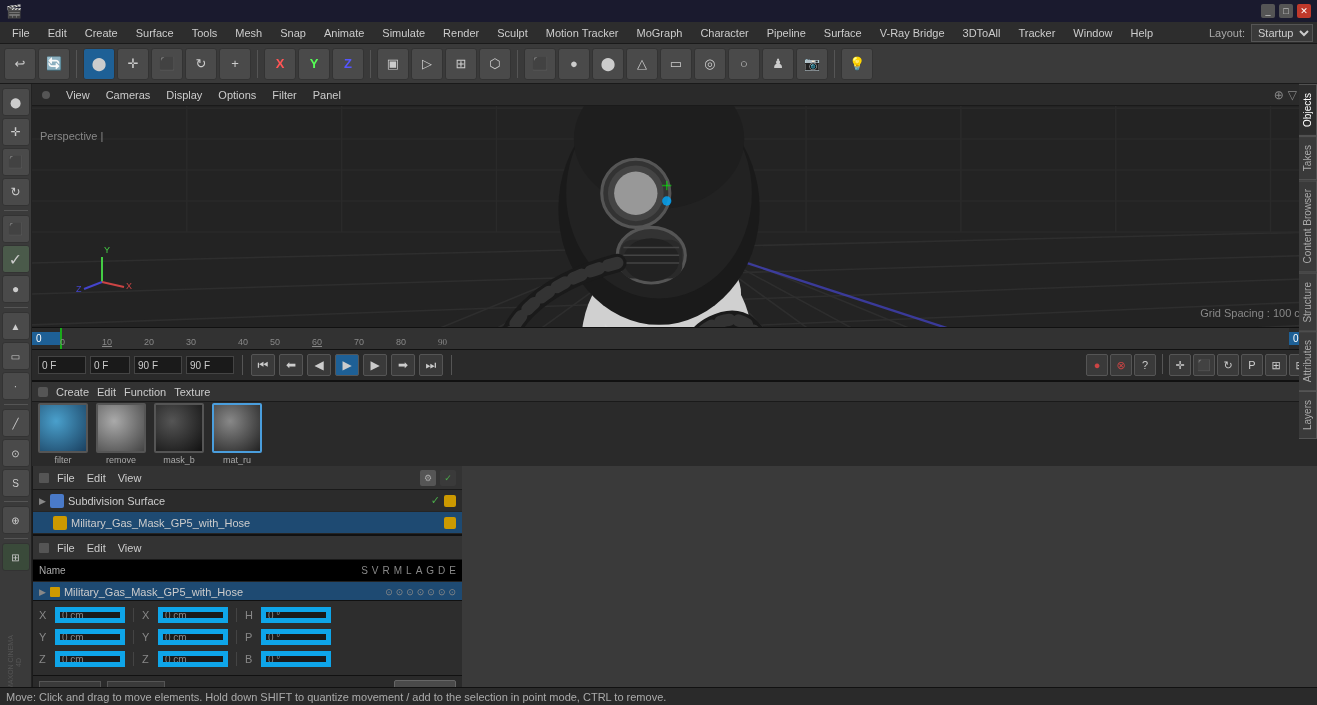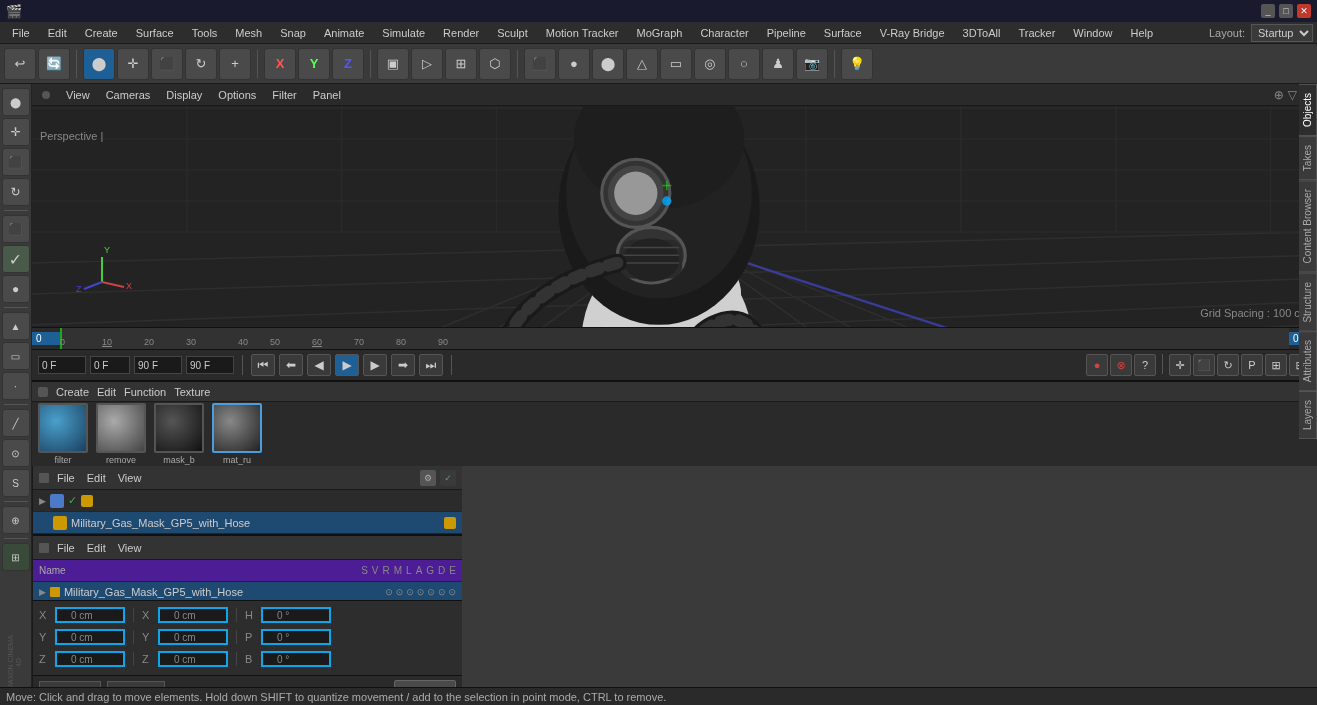--- a/index.html
+++ b/index.html
@@ -344,21 +344,21 @@
       background: #333;
       display: flex;
       align-items: center;
       padding: 0 6px;
       gap: 4px;
       border-bottom: 1px solid #1a1a1a;
     }
 
     #attr-columns {
       height: 22px;
-      background: #4c1d95;
+      background: #000000;
       display: flex;
       align-items: center;
       padding: 0 6px;
       border-bottom: 1px solid #222;
       font-size: 10px;
       color: #aaa;
       gap: 16px;
     }
     .attr-col-name { flex: 1; }
     .attr-col-icons { display: flex; gap: 4px; color: #888; font-size: 10px; }
@@ -389,26 +389,26 @@
     .coords-row {
       display: flex;
       align-items: center;
       height: 20px;
       gap: 4px;
       margin-bottom: 2px;
     }
     .coord-label { width: 12px; font-size: 11px; color: #888; }
     .coord-input {
       background: #1a1a1a;
-      border: 2px solid #0ea5e9;
+      border: 5px solid #0ea5e9;
       color: #888;
       font-size: 10px;
       height: 16px;
       width: 70px;
-      padding: 0 14px;
+      padding: 0 2px;
     }
     .coord-sep { width: 1px; height: 14px; background: #444; margin: 0 4px; }
 
     
     #bottom-bar {
       background: #2a2a2a;
       height: 30px;
       display: flex;
       align-items: center;
       padding: 0 6px;
@@ -747,21 +747,21 @@
           <div class="tl-playhead"></div>
           <div class="tl-marker" style="left:0px;">0</div>
           <div class="tl-marker" style="left:42px;text-decoration:underline;">10</div>
           <div class="tl-marker" style="left:84px;">20</div>
           <div class="tl-marker" style="left:126px;">30</div>
           <div class="tl-marker" style="left:168px;margin-left:10px;">40</div>
           <div class="tl-marker" style="left:210px;">50</div>
           <div class="tl-marker" style="left:252px;text-decoration:underline;">60</div>
           <div class="tl-marker" style="left:294px;">70</div>
           <div class="tl-marker" style="left:336px;">80</div>
-          <div class="tl-marker" style="left:378px;">90</div>
+          <div class="tl-marker" style="left:378px;font-family:Liberation Serif, serif;">90</div>
         </div>
         <div class="tl-frame-badge">0 F</div>
       </div>
 
       <div id="playback-bar">
         <input class="pb-input" value="0 F" readonly="" style="">
         <input class="pb-input" value="0 F" readonly="" style="width: 40px;">
         <input class="pb-input" value="90 F" readonly="" style="">
         <input class="pb-input" value="90 F" readonly="" style="">
         <div class="pb-sep"></div>
@@ -841,20 +841,21 @@
             <div style="width:16px;height:16px;background:#555;border-radius:2px;display:flex;align-items:center;justify-content:center;font-size:9px;color:#aaa;cursor:pointer;">⚙</div>
             <div style="width:16px;height:16px;background:#3a3a3a;border-radius:2px;display:flex;align-items:center;justify-content:center;font-size:9px;color:#4aaa4a;cursor:pointer;">✓</div>
           </div>
         </div>
 
         <div id="objects-list">
 
           <div class="obj-row">
             <span style="color:#888;font-size:9px;">▶</span>
             <div class="obj-icon" style="background:#4a7ac8;"></div>
+            <span class="obj-name">Subdivision Surface</span>
             <span class="tag-check">✓</span>
             <span class="tag-yellow"></span>
           </div>
 
           <div class="obj-row selected" style="padding-left:20px;">
             <div class="obj-icon" style="background:#cc9900;"></div>
             <span class="obj-name">Military_Gas_Mask_GP5_with_Hose</span>
             <span class="tag-yellow"></span>
           </div>
         </div>

